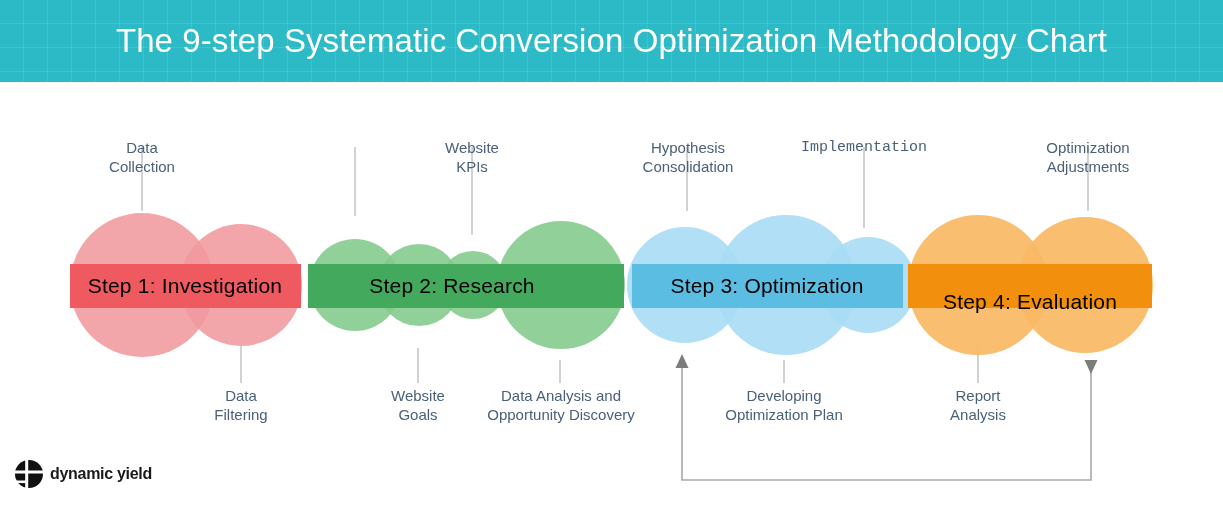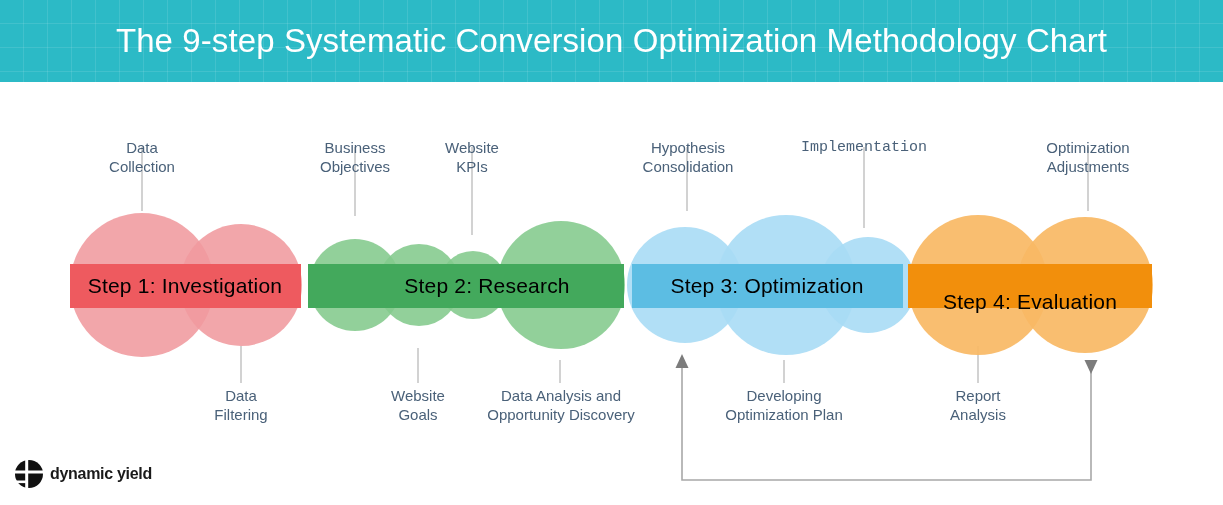--- a/index.html
+++ b/index.html
@@ -155,22 +155,20 @@
     <g>
       <path d="M 682 268 L 682 382 L 1091 382 L 1091 268" fill="none" stroke="#A8A8A8" stroke-width="1.6"></path>
       <polygon points="682,256 675.5,270 688.5,270" fill="#7C7C7C"></polygon>
       <polygon points="1091,276 1084.5,262 1097.5,262" fill="#7C7C7C"></polygon>
     </g>
   </svg>
 
   <div class="node-label" style="left:142px; top:40px; width:150px;">Data
 Collection</div>
 
-  <div class="node-label" style="left:355px; top:40px; width:150px;">Business
-Objectives</div>
 
   <div class="node-label" style="left:472px; top:40px; width:120px;">Website
 KPIs</div>
 
   <div class="node-label" style="left:688px; top:40px; width:190px;">Hypothesis
 Consolidation</div>
 
   <div class="node-label" style="left:864px; top:40px; width:200px;font-family:Liberation Mono, monospace;">Implementation</div>
 
   <div class="node-label" style="left:1088px; top:40px; width:190px;">Optimization
@@ -186,21 +184,21 @@
 Opportunity Discovery</div>
 
   <div class="node-label below" style="left:784px; top:288px; width:220px;">Developing
 Optimization Plan</div>
 
   <div class="node-label below" style="left:978px; top:288px; width:150px;">Report
 Analysis</div>
 
   <div class="band-text" style="left:185px; top:188px;">Step 1: Investigation</div>
 
-  <div class="band-text" style="left:487px; top:188px;">Step 2: Research</div>
+  <div class="band-text" style="left:452px; top:188px;">Step 2: Research</div>
 
   <div class="band-text" style="left:767px; top:188px;">Step 3: Optimization</div>
 
   <div class="band-text" style="left:1030px; top:204px;">Step 4: Evaluation</div>
 
 </div>
 
 <div class="logo">
   <svg width="30" height="30" viewBox="0 0 30 30">
     <circle cx="15" cy="15" r="14" fill="#111111"></circle>

